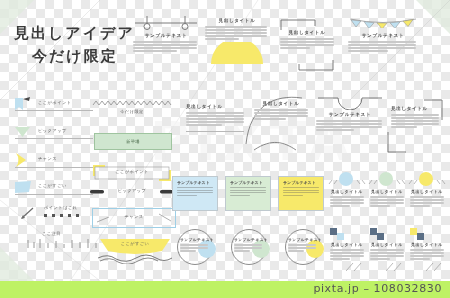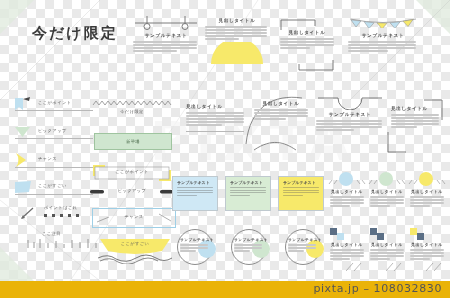--- a/index.html
+++ b/index.html
@@ -28,21 +28,21 @@
     border-left:34px solid #dfe9dc;border-bottom:34px solid transparent;opacity:.75;}
   .corner-tr{position:absolute;right:0;top:0;width:0;height:0;
     border-right:34px solid #dfe9dc;border-bottom:34px solid transparent;opacity:.75;}
   .corner-bl{position:absolute;left:0;bottom:17px;width:0;height:0;
     border-left:34px solid #dfe9dc;border-top:34px solid transparent;opacity:.75;}
 
   
   .wm-lines{position:absolute;left:0;top:0;width:450px;height:281px;opacity:.5;}
 
   
-  .footer{position:absolute;left:0;bottom:0;width:450px;height:17px;background:#eab308;}
+  .footer{position:absolute;left:0;bottom:0;width:450px;height:17px;background:#bef264;}
   .footer .txt{position:absolute;right:8px;top:1px;font-size:11px;color:#555;letter-spacing:.6px;}
 
   
   .title{position:absolute;left:14px;top:22px;color:#3a3a3a;}
   .title .l1{font-size:15px;font-weight:700;letter-spacing:2px;line-height:1.5;white-space:nowrap;}
   .title .l2{font-size:15px;font-weight:700;letter-spacing:2px;line-height:1.5;margin-left:18px;white-space:nowrap;}
 
   
   .asset{position:absolute;}
   .hd{font-size:4.6px;font-weight:700;color:#4a4a4a;letter-spacing:.6px;white-space:nowrap;}
@@ -84,20 +84,21 @@
     <line x1="100" y1="0" x2="0" y2="100" stroke="#bbb" stroke-width="0.6"></line>
     <line x1="450" y1="0" x2="350" y2="100" stroke="#bbb" stroke-width="0.6"></line>
     <line x1="258" y1="0" x2="70" y2="281" stroke="#c5c5c5" stroke-width="0.6"></line>
     <line x1="100" y1="281" x2="0" y2="200" stroke="#c5c5c5" stroke-width="0.6"></line>
     <g fill="#e9e9e9" opacity="0.75">
       <text x="150" y="160" font-size="54" font-family="DejaVu Sans, sans-serif" font-weight="700" letter-spacing="6">PIXTA</text>
     </g>
   </svg>
 
   <div class="title">
+    <div class="l1">見出しアイデア</div>
     <div class="l2">今だけ限定</div>
   </div>
 
   <div class="asset" style="left:133px;top:14px;width:66px;">
     <svg width="66" height="16">
       <line x1="2" y1="9" x2="64" y2="9" stroke="#6d6d6d" stroke-width="0.9"></line>
       <line x1="14" y1="2" x2="14" y2="9" stroke="#6d6d6d" stroke-width="0.9"></line>
       <line x1="52" y1="2" x2="52" y2="9" stroke="#6d6d6d" stroke-width="0.9"></line>
       <circle cx="14" cy="12.5" r="3" fill="none" stroke="#6d6d6d" stroke-width="0.9"></circle>
       <circle cx="52" cy="12.5" r="3" fill="none" stroke="#6d6d6d" stroke-width="0.9"></circle>

